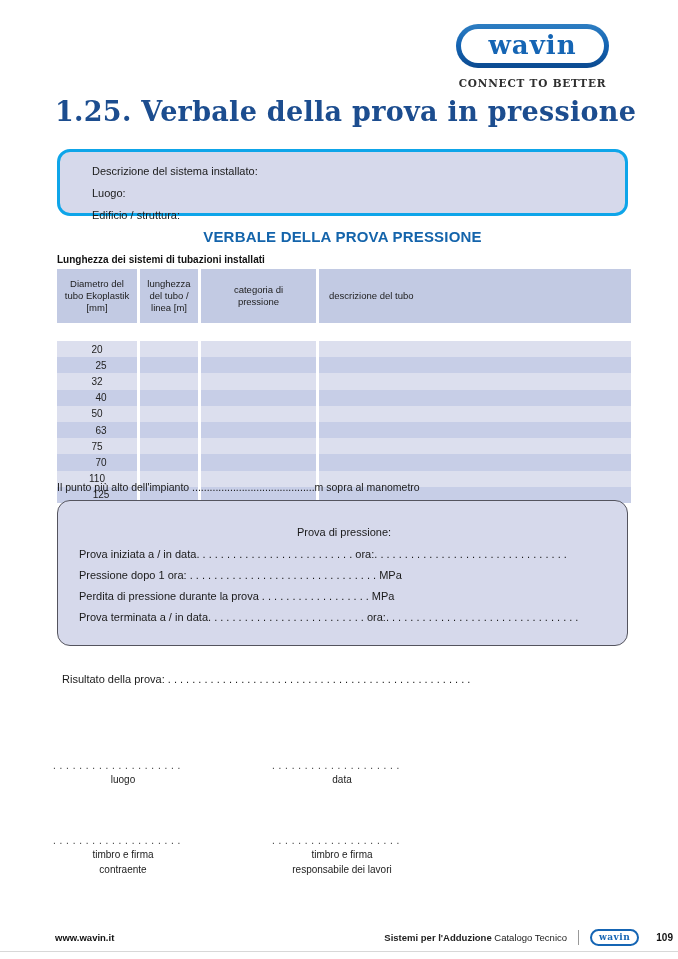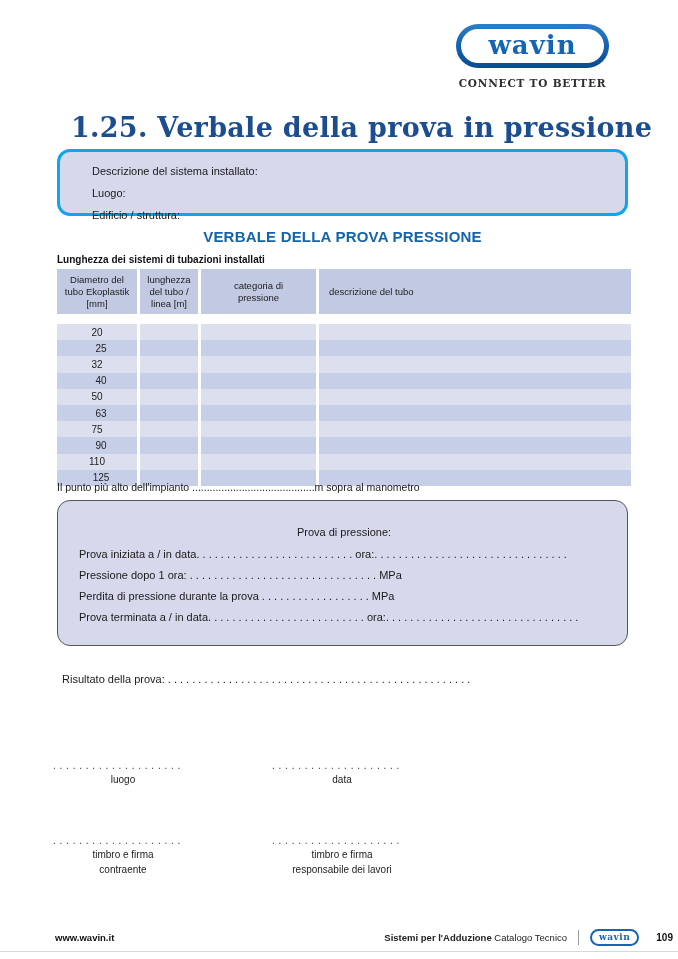--- a/index.html
+++ b/index.html
@@ -23,21 +23,21 @@
     color:#1565b4; letter-spacing:1px; line-height:1; margin-top:-2px;
   }
   .tagline {
     margin-top:9px; text-align:center; font-family:"DejaVu Serif", serif;
     font-weight:bold; font-size:10.5px; letter-spacing:0.8px; color:#2e2e2e;
     white-space:nowrap;
   }
 
   
   .title {
-    position:absolute; left:55px; top:96px; margin:16px;
+    position:absolute; left:55px; top:96px; margin:0;
     font-family:"DejaVu Serif", serif; font-size:27px; font-weight:bold;
     color:#1c4d8f; letter-spacing:0.3px; white-space:nowrap;
   }
 
   
   .desc-box {
     position:absolute; left:57px; top:149px; width:571px; height:67px;
     background:#d6d9eb; border:3px solid #0ea5e9; border-radius:13px;
     box-sizing:border-box; padding:8px 0 0 32px;
   }
@@ -47,21 +47,21 @@
     position:absolute; left:57px; top:228px; width:571px; text-align:center;
     font-size:15px; font-weight:bold; color:#1464ab; letter-spacing:0.2px;
   }
   .table-caption {
     position:absolute; left:57px; top:254px; font-size:10px; font-weight:bold; color:#111111;
   }
 
   
   .ptable { position:absolute; left:57px; top:269px; width:574px; }
   .thead, .trow { display:grid; grid-template-columns:80px 58px 115px 312px; column-gap:3px; }
-  .thead { height:45px; margin-bottom:10px; }
+  .thead { height:54px; margin-bottom:18px; }
   .th {
     background:#c2cae3; font-size:9.5px; line-height:12px; color:#1c1c1c;
     display:flex; align-items:center; justify-content:center; text-align:center;
     white-space:pre-line;
   }
   .th4 { justify-content:flex-start; padding-left:10px; text-align:left; }
   .trow { height:16.2px; }
   .trow .tc { height:100%; }
   .trow.light .tc { background:#dcdfee; }
   .trow.dark  .tc { background:#c7cee7;padding-left:8px; }
@@ -189,21 +189,21 @@
           <div class="tc tc3"></div>
           <div class="tc tc4"></div>
         </div>
         <div class="trow light">
           <div class="tc tc1">75</div>
           <div class="tc tc2"></div>
           <div class="tc tc3"></div>
           <div class="tc tc4"></div>
         </div>
         <div class="trow dark">
-          <div class="tc tc1">90</div>
+          <div class="tc tc1">70</div>
           <div class="tc tc2"></div>
           <div class="tc tc3"></div>
           <div class="tc tc4"></div>
         </div>
         <div class="trow light">
           <div class="tc tc1">110</div>
           <div class="tc tc2"></div>
           <div class="tc tc3"></div>
           <div class="tc tc4"></div>
         </div>

